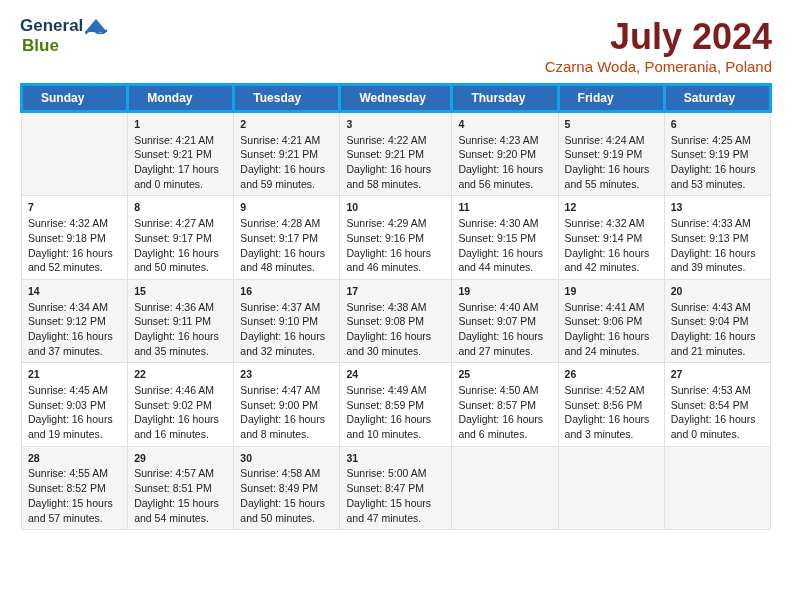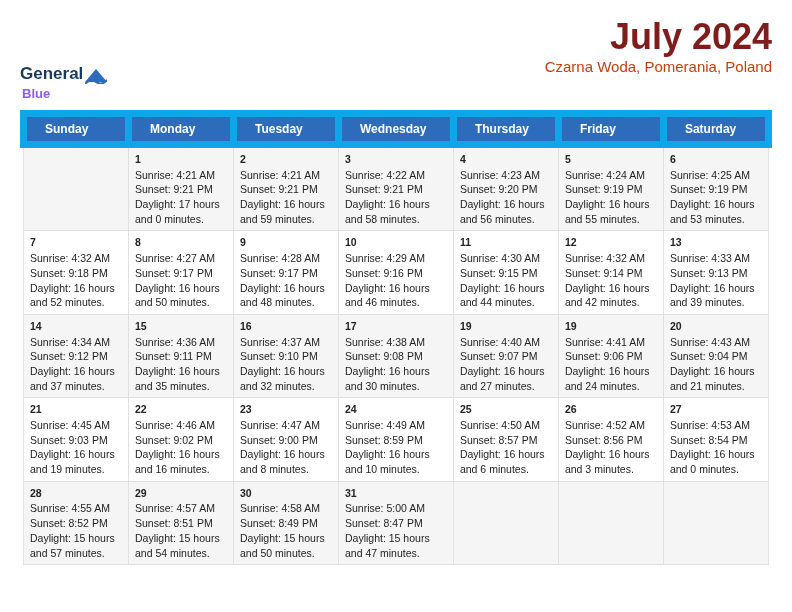--- a/index.html
+++ b/index.html
@@ -41,21 +41,21 @@
     }
     thead tr {
       background-color: #2d6bbb;
       color: #fff;
     }
     thead th {
       padding: 5px 18px;
       text-align: left;
       font-size: 12px;
       font-weight: bold;
-      border: 7px solid #0ea5e9;
+      border: 3px solid #0ea5e9;
     }
     tbody tr {
       border-bottom: 1px solid #ddd;
     }
     tbody tr:nth-child(odd) {
       background-color: #f5f5f5;
     }
     tbody tr:nth-child(even) {
       background-color: #fff;
     }
@@ -72,32 +72,31 @@
       font-weight: bold;
       display: block;
       margin-bottom: 1px;
     }
     .logo-wrapper {
       display: flex;
       flex-direction: column;
     }
     .logo-top {
       display: flex;
-      align-items: flex-end;
-      margin-top: 48px;
+      align-items: flex-start;
     }
     .logo-general {
       font-size: 17px;
       font-weight: bold;
       color: #1a3a5c;
     }
     .logo-blue {
-      font-size: 13px;
+      font-size: 17px;
       font-weight: bold;
-      color: #8b5cf6;
+      color: #4d7c0f;
     }
   </style>
 </head>
 <body>
 
 <div class="page">
   <div class="header">
     <div class="logo-wrapper">
       <div class="logo-top">
         <span class="logo-general">General</span>

